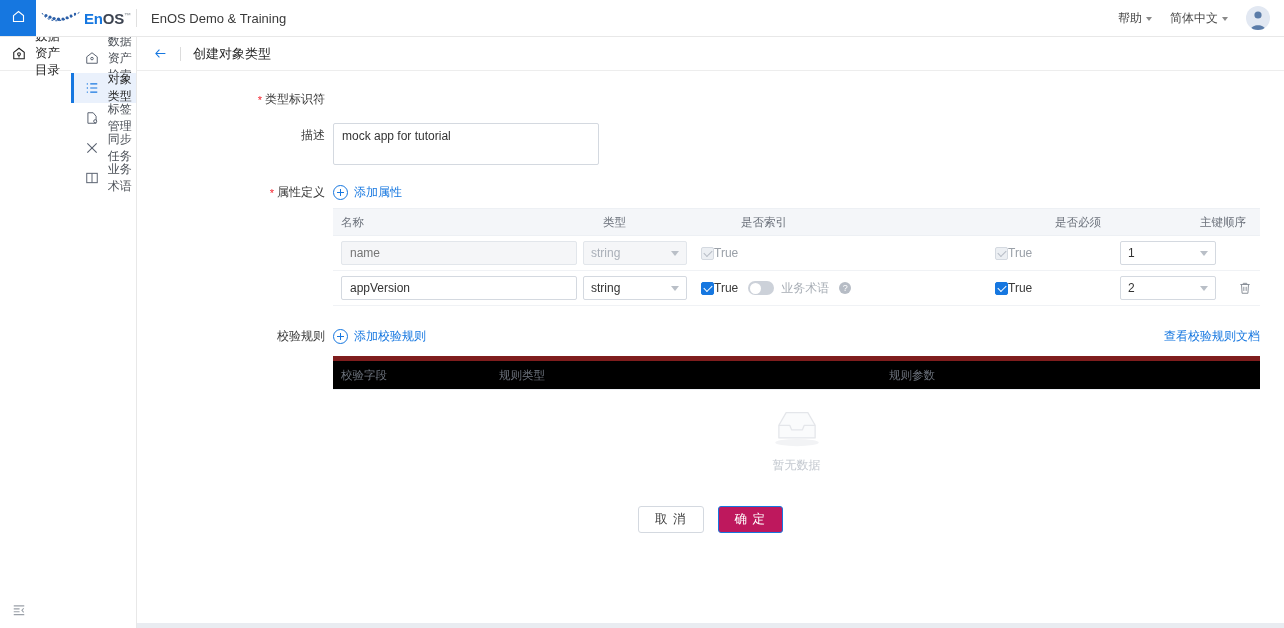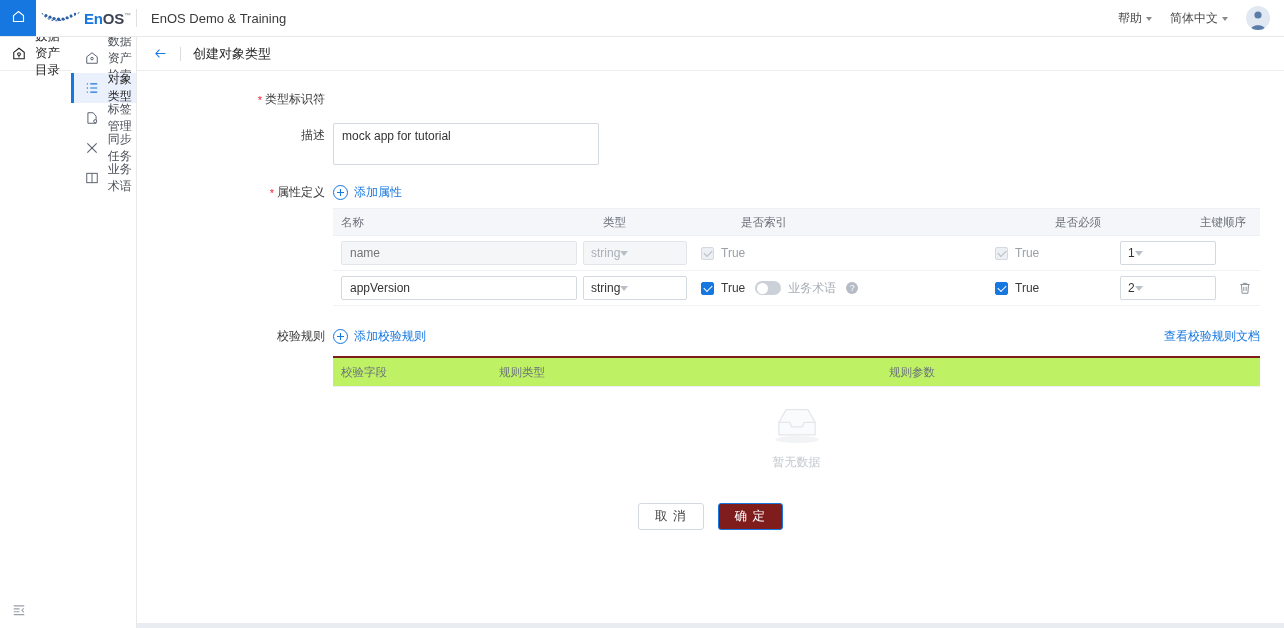--- a/index.html
+++ b/index.html
@@ -383,20 +383,21 @@
   }
   .select-box {
     width: 104px;
     height: 24px;
     border: 1px solid #d4d9e0;
     border-radius: 2px;
     box-sizing: border-box;
     display: flex;
     align-items: center;
     padding: 8px 7px;
+    justify-content: space-between;
     font-size: 12px;
     color: #333;
     background: #fff;
     cursor: pointer;
   }
   .select-box.wide { width: 96px; }
   .select-box.disabled {
     background: #f5f6f8;
     color: #a9afb8;
     border-color: #e2e6eb;
@@ -405,21 +406,20 @@
   .sel-caret {
     width: 0; height: 0;
     border-left: 4px solid transparent;
     border-right: 4px solid transparent;
     border-top: 5px solid #b9bfc7;
   }
 
   .chk-wrap {
     display: inline-flex;
     align-items: center;
-    gap: 7px;
     font-size: 12px;
     color: #3a3a3a;
     cursor: pointer;
   }
   .chk {
     width: 13px; height: 13px;
     border-radius: 2px;
     box-sizing: border-box;
     display: inline-flex;
     align-items: center;
@@ -490,22 +490,22 @@
     margin-top: 18px;
   }
   .doc-link {
     color: #1677e0;
     font-size: 12px;
     cursor: pointer;
     margin-right: 24px;
     text-decoration: none;
   }
   .rule-tbl-head {
-    background: #bef264;
-    border-top: 2px solid #7f1d1d;
+    background: #000000;
+    border-top: 5px solid #7f1d1d;
     border-bottom: 1px solid #edf0f4;
     height: 28px;
     display: flex;
     align-items: center;
     font-size: 11.5px;
     color: #6c727c;
   }
   .r-field { width: 166px; flex: 0 0 166px; padding-left: 8px; box-sizing: border-box; }
   .r-type  { width: 390px; flex: 0 0 390px; box-sizing: border-box; }
   .r-param { flex: 1 1 auto; }
@@ -542,21 +542,21 @@
     box-sizing: border-box;
     letter-spacing: 1px;
     font-family: "Liberation Sans", sans-serif;
   }
   .btn-default {
     background: #fff;
     border: 1px solid #d4d9e0;
     color: #3a3a3a;
   }
   .btn-primary {
-    background: #7f1d1d;
+    background: #be185d;
     border: 1px solid #1677e0;
     color: #fff;
   }
   .scroll-strip {
     position: absolute;
     left: 0; bottom: 0;
     width: 100%;
     height: 5px;
     background: #e9ecf1;
   }

